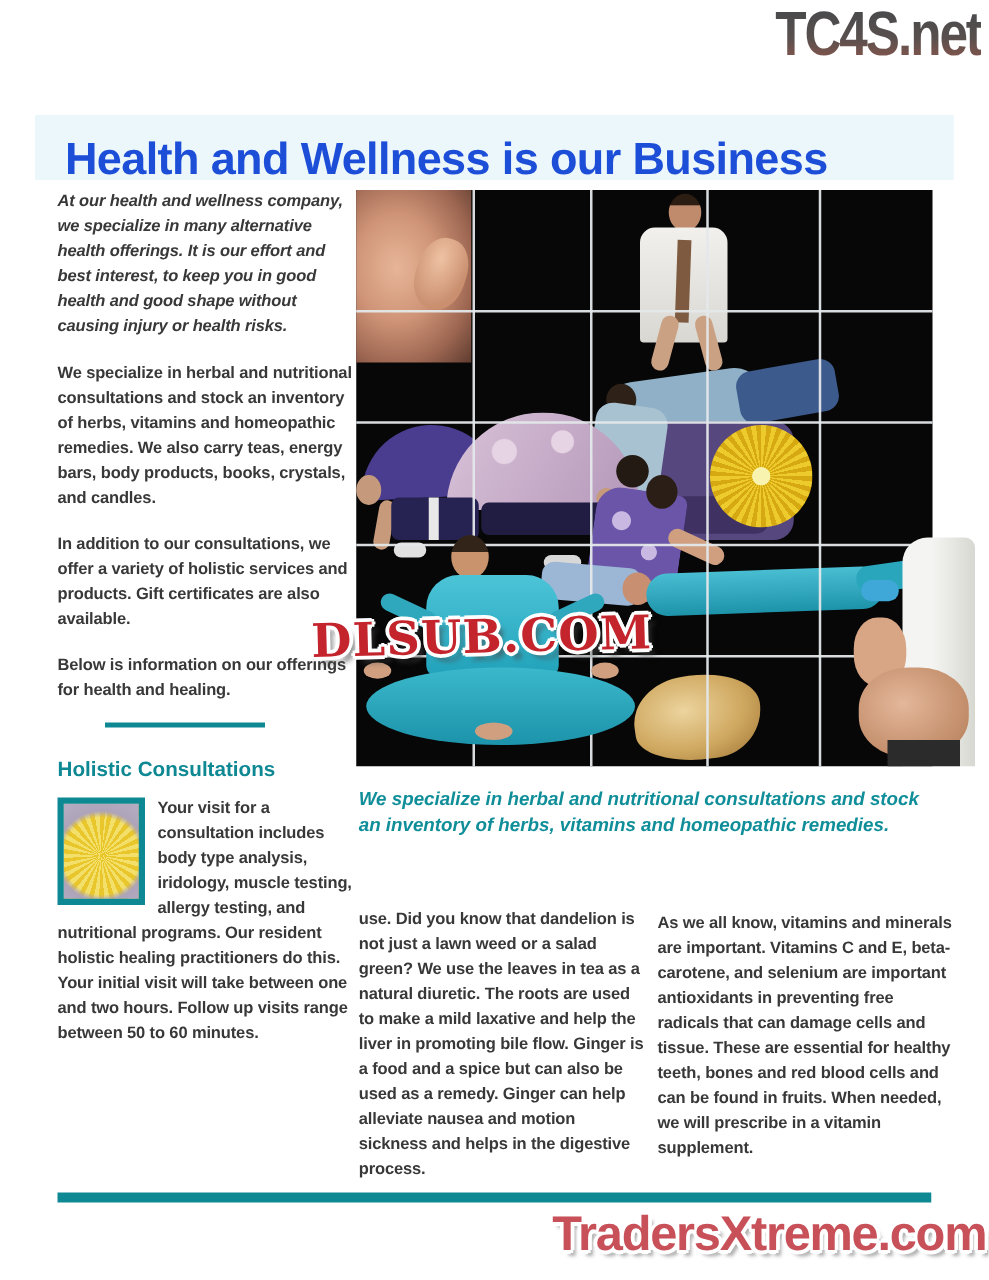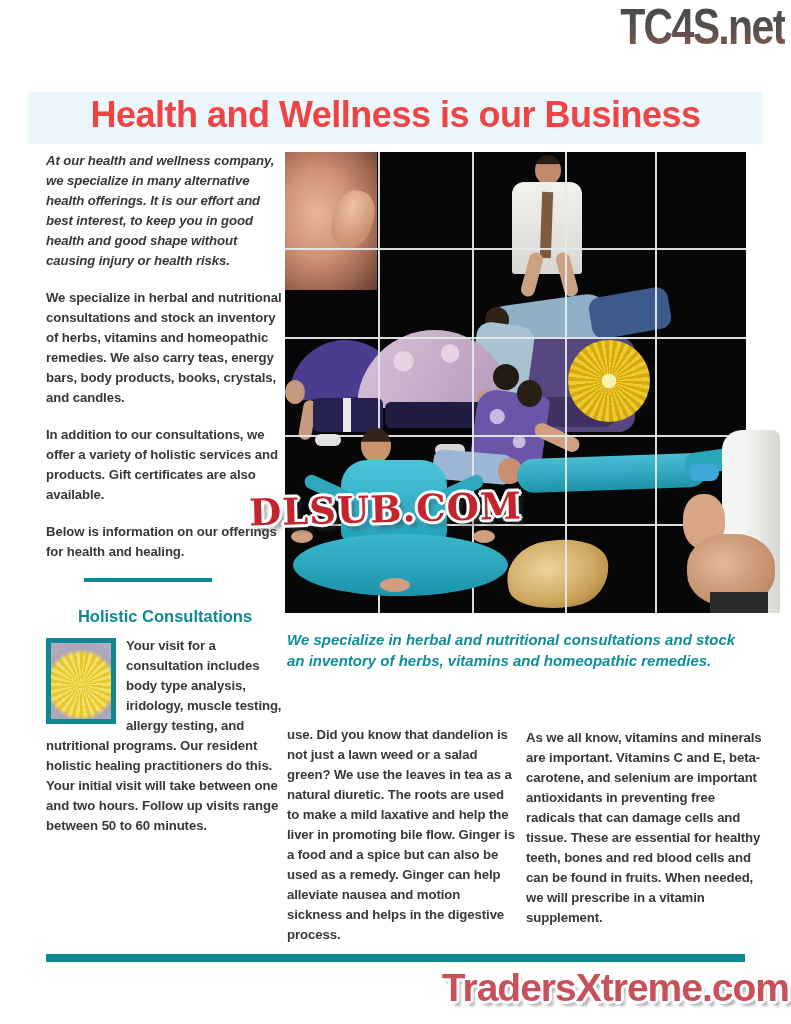--- a/index.html
+++ b/index.html
@@ -7,30 +7,30 @@
         font-family:"Liberation Sans",sans-serif;color:#383838;}
 
   
   .tc4s{position:absolute;top:-2px;right:6px;font-size:50px;font-weight:bold;letter-spacing:-2px;
         transform:scaleX(.82);transform-origin:100% 0;
         background:linear-gradient(180deg,#4a4a4c 20%,#58504e 55%,#8d564c 92%);
         -webkit-background-clip:text;background-clip:text;color:transparent;}
 
   
   .title-band{position:absolute;left:28px;right:28px;top:92px;height:52px;background:rgba(213,238,246,.45);}
-  .title{position:absolute;left:40px;right:40px;top:94px;margin:0;text-align:center;
-         font-size:36px;font-weight:bold;color:#ef4444;letter-spacing:-.5px;}
+  .title{position:absolute;left:40px;right:40px;top:94px;margin:12px;text-align:left;
+         font-size:36px;font-weight:bold;color:#1d4ed8;letter-spacing:-.5px;}
 
   
   .leftcol{position:absolute;left:46px;top:151px;width:238px;}
   p.bodytxt{margin:0 0 17px;font-size:13.2px;line-height:20px;letter-spacing:-.1px;hyphens:auto;font-weight:bold;}
   p.intro{font-style:italic;}
   p.p4{margin-bottom:16px;}
   .rule{width:128px;height:4px;background:#0e8994;margin:8px 0 0 38px;}
-  .sec-head{margin:25px 0 10px;font-size:16.5px;font-weight:bold;color:#0e8994;text-align:center;}
+  .sec-head{margin:25px 0 10px;font-size:16.5px;font-weight:bold;color:#0e8994;}
   .dandelion-thumb{float:left;width:60px;height:76px;border:5px solid #0e8994;margin:2px 10px 4px 0;
       background:
         radial-gradient(circle at 50% 55%, rgba(182,172,196,0) 60%, #aea4ba 70%, #b6adc4 100%),
         repeating-conic-gradient(from 8deg at 50% 55%, #e8c62c 0 7deg, #f3e06a 7deg 14deg),
         radial-gradient(circle at 50% 55%, #f8ef9f, #eec829);}
   .midcol{position:absolute;left:287px;top:725px;width:231px;}
   .rightcol{position:absolute;left:526px;top:728px;width:236px;}
   .midcol p,.rightcol p{margin:0;}
 
   

